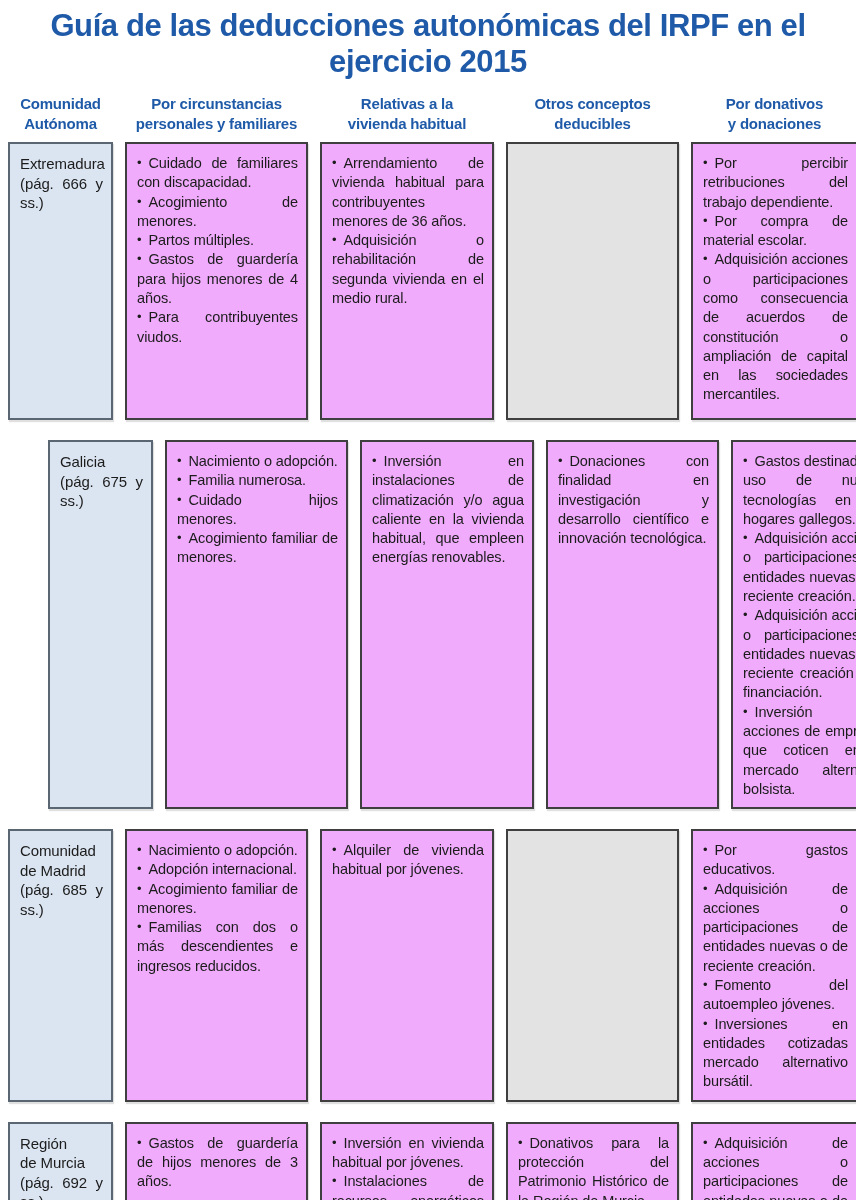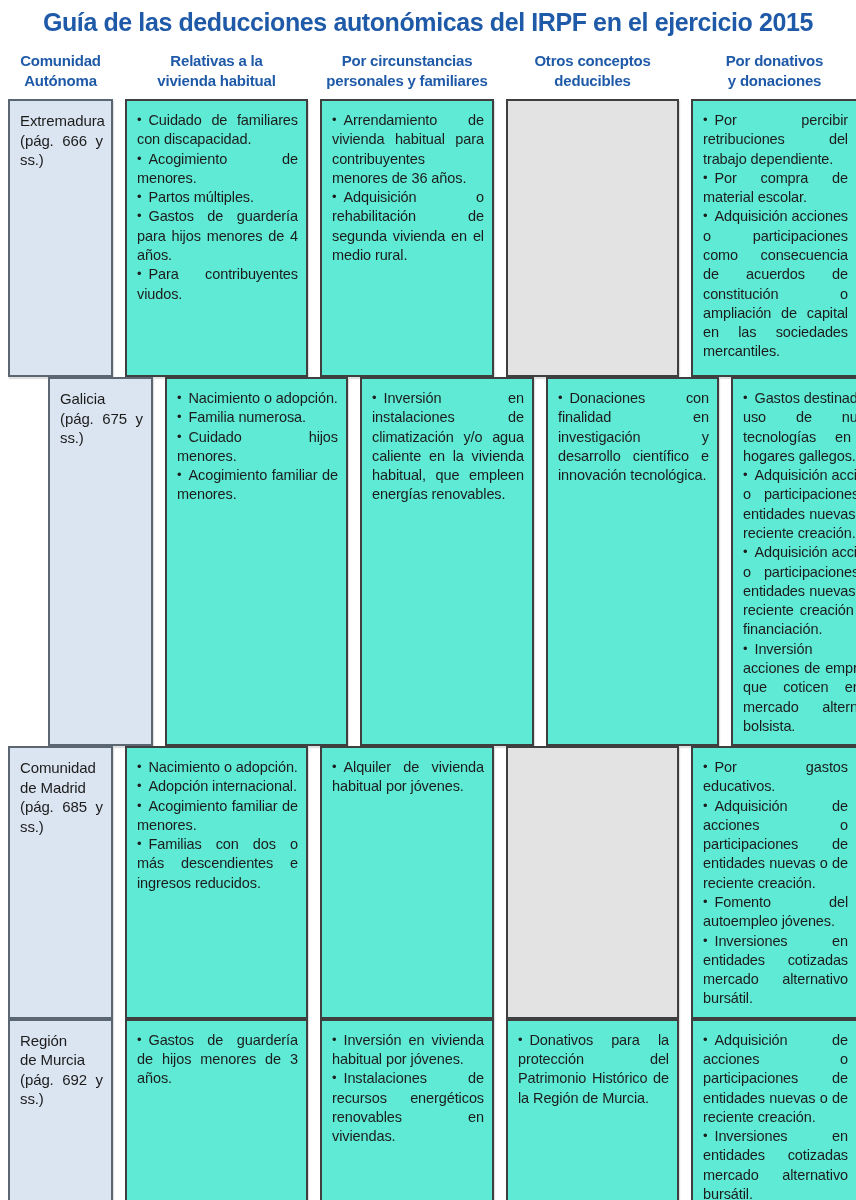--- a/index.html
+++ b/index.html
@@ -14,46 +14,46 @@
   html,body{margin:0;padding:0;}
   body{
     width:856px;height:1200px;background:#ffffff;overflow:hidden;
     font-family:"Liberation Sans",sans-serif;color:var(--text);
   }
   .page{padding:4px 8px 0 8px;}
   h1.title{
     margin:4px 0 14px 0;
     text-align:center;
     color:var(--accent);
-    font-size:25px;
+    font-size:31px;
     font-weight:bold;
     letter-spacing:-0.4px;
   }
   .grid{
     display:grid;
     grid-template-columns:105px 183px 174px 173px 167px;
     column-gap:12px;
   }
   .header-row{margin-bottom:9px;}
   .header-cell{
     color:var(--accent);
     font-weight:bold;
     font-size:15px;
     line-height:1.3;
     text-align:center;
     white-space:pre-line;
     letter-spacing:-0.2px;
   }
-  .row{}
+  .row{margin-bottom:20px;}
   .row:nth-of-type(1){min-height:278px;}
   .row:nth-of-type(2){min-height:348px;padding-left:40px;}
   .row:nth-of-type(3){min-height:240px;}
   .row:nth-of-type(4){min-height:162px;}
   .cell{
-    background:#5eead4;
+    background:#f0abfc;
     border:2px solid var(--cell-border);
     padding:10px 8px 8px 10px;
     font-size:14.5px;
     line-height:1.33;
     letter-spacing:-0.1px;
     box-shadow:1px 2px 1px rgba(0,0,0,0.12);
   }
   .cell.community{
     background:var(--community-fill);
     border-color:var(--community-border);
@@ -78,24 +78,24 @@
 </style>
 </head>
 <body>
 
 <div class="page">
   <h1 class="title">Guía de las deducciones autonómicas del IRPF en el ejercicio 2015</h1>
 
   <div class="grid header-row">
     <div class="header-cell">Comunidad
 Autónoma</div>
+    <div class="header-cell">Por circunstancias
+personales y familiares</div>
     <div class="header-cell">Relativas a la
 vivienda habitual</div>
-    <div class="header-cell">Por circunstancias
-personales y familiares</div>
     <div class="header-cell">Otros conceptos
 deducibles</div>
     <div class="header-cell">Por donativos
 y donaciones</div>
   </div>
 
   <div id="rows">
       <div class="grid row">
         <div class="cell community">Extremadura
 (pág. 666 y ss.)</div>

